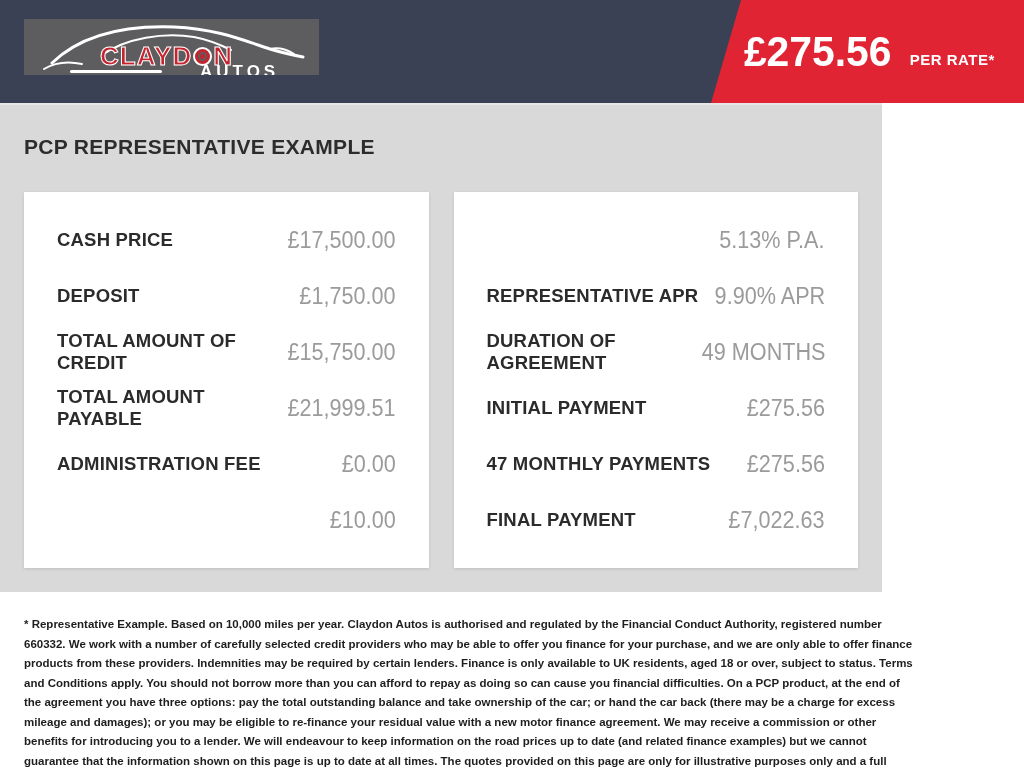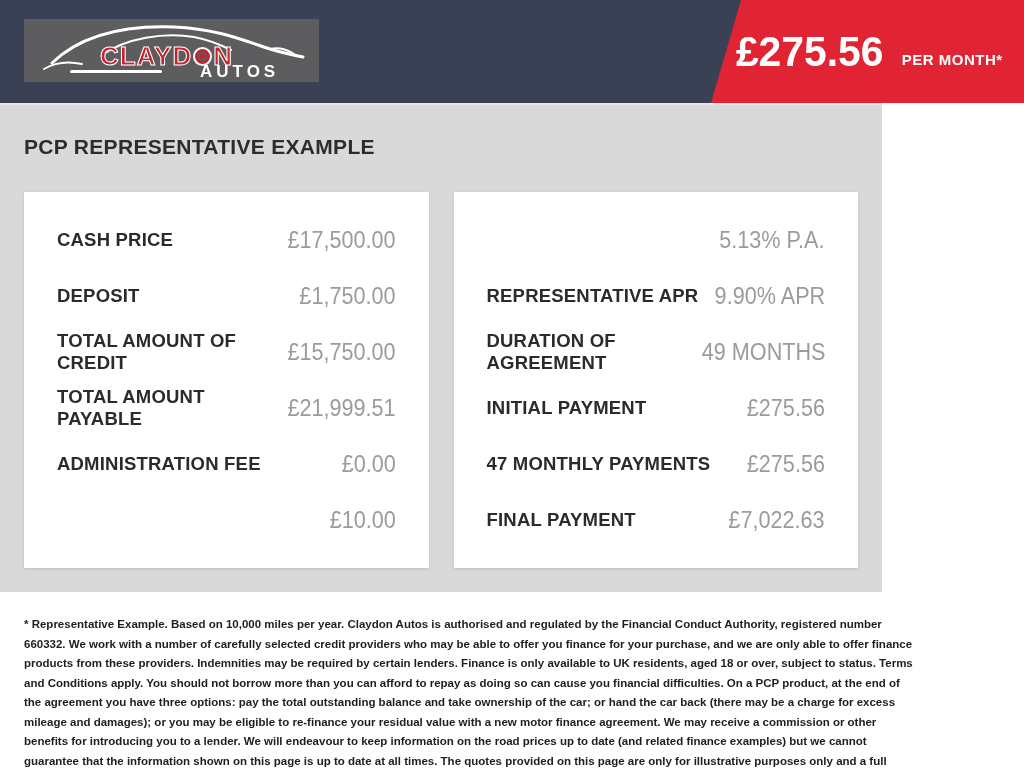--- a/index.html
+++ b/index.html
@@ -2,21 +2,21 @@
 <html><head>
 <meta charset="utf-8">
 <style>
   * { margin: 0; padding: 0; box-sizing: border-box; }
   html, body { width: 1024px; height: 768px; overflow: hidden; background: #ffffff;
     font-family: "Liberation Sans", sans-serif; }
 
   
   .header { position: relative; width: 1024px; height: 103px; background: #3a4154; }
 
-  .logo-box { position: absolute; left: 24px; top: 19px; width: 295px; height: 63px;
+  .logo-box { position: absolute; left: 24px; top: 19px; width: 295px; height: 56px;
     background: #5d5c5e; overflow: hidden; }
   .logo-car { position: absolute; left: 0; top: 0; width: 295px; height: 66px; }
   .logo-brand { position: absolute; left: 76px; top: 24px; font-size: 26px; font-weight: bold;
     color: #c5232e; letter-spacing: 1px; -webkit-text-stroke: 1px #ffffff; line-height: 1;
     display: flex; align-items: center; }
   .o-wheel { display: inline-block; width: 19px; height: 19px; border-radius: 50%;
     background: #c5232e; border: 2px solid #ffffff; box-shadow: inset 0 0 0 3px #c5232e, inset 0 0 0 5px #5d5c5e; margin: 0 1px; }
   .logo-sub { position: absolute; left: 141px; top: 44px; font-size: 17px; font-weight: bold;
     color: #ffffff; letter-spacing: 4px; line-height: 1; margin-left: 35px; }
   .logo-underline { position: absolute; left: 46px; top: 51px; width: 92px; height: 3px;
@@ -61,21 +61,21 @@
     <div class="logo-underline"></div>
     <div class="logo-brand">
         <span>CLAYD</span>
         <span class="o-wheel"></span>
         <span>N</span>
       </div>
     <div class="logo-sub">AUTOS</div>
   </div>
   <div class="price-banner">
     <span class="price-amount">£275.56</span>
-    <span class="price-period">PER MONTH*</span>
+    <span class="price-period">PER RATE*</span>
   </div>
 </header>
 
 <main class="content">
   <h1 class="page-title">PCP REPRESENTATIVE EXAMPLE</h1>
   <div class="cards">
     <section class="card">
   <div class="row">
     <span class="label">CASH PRICE</span>
     <span class="value">£17,500.00</span>

